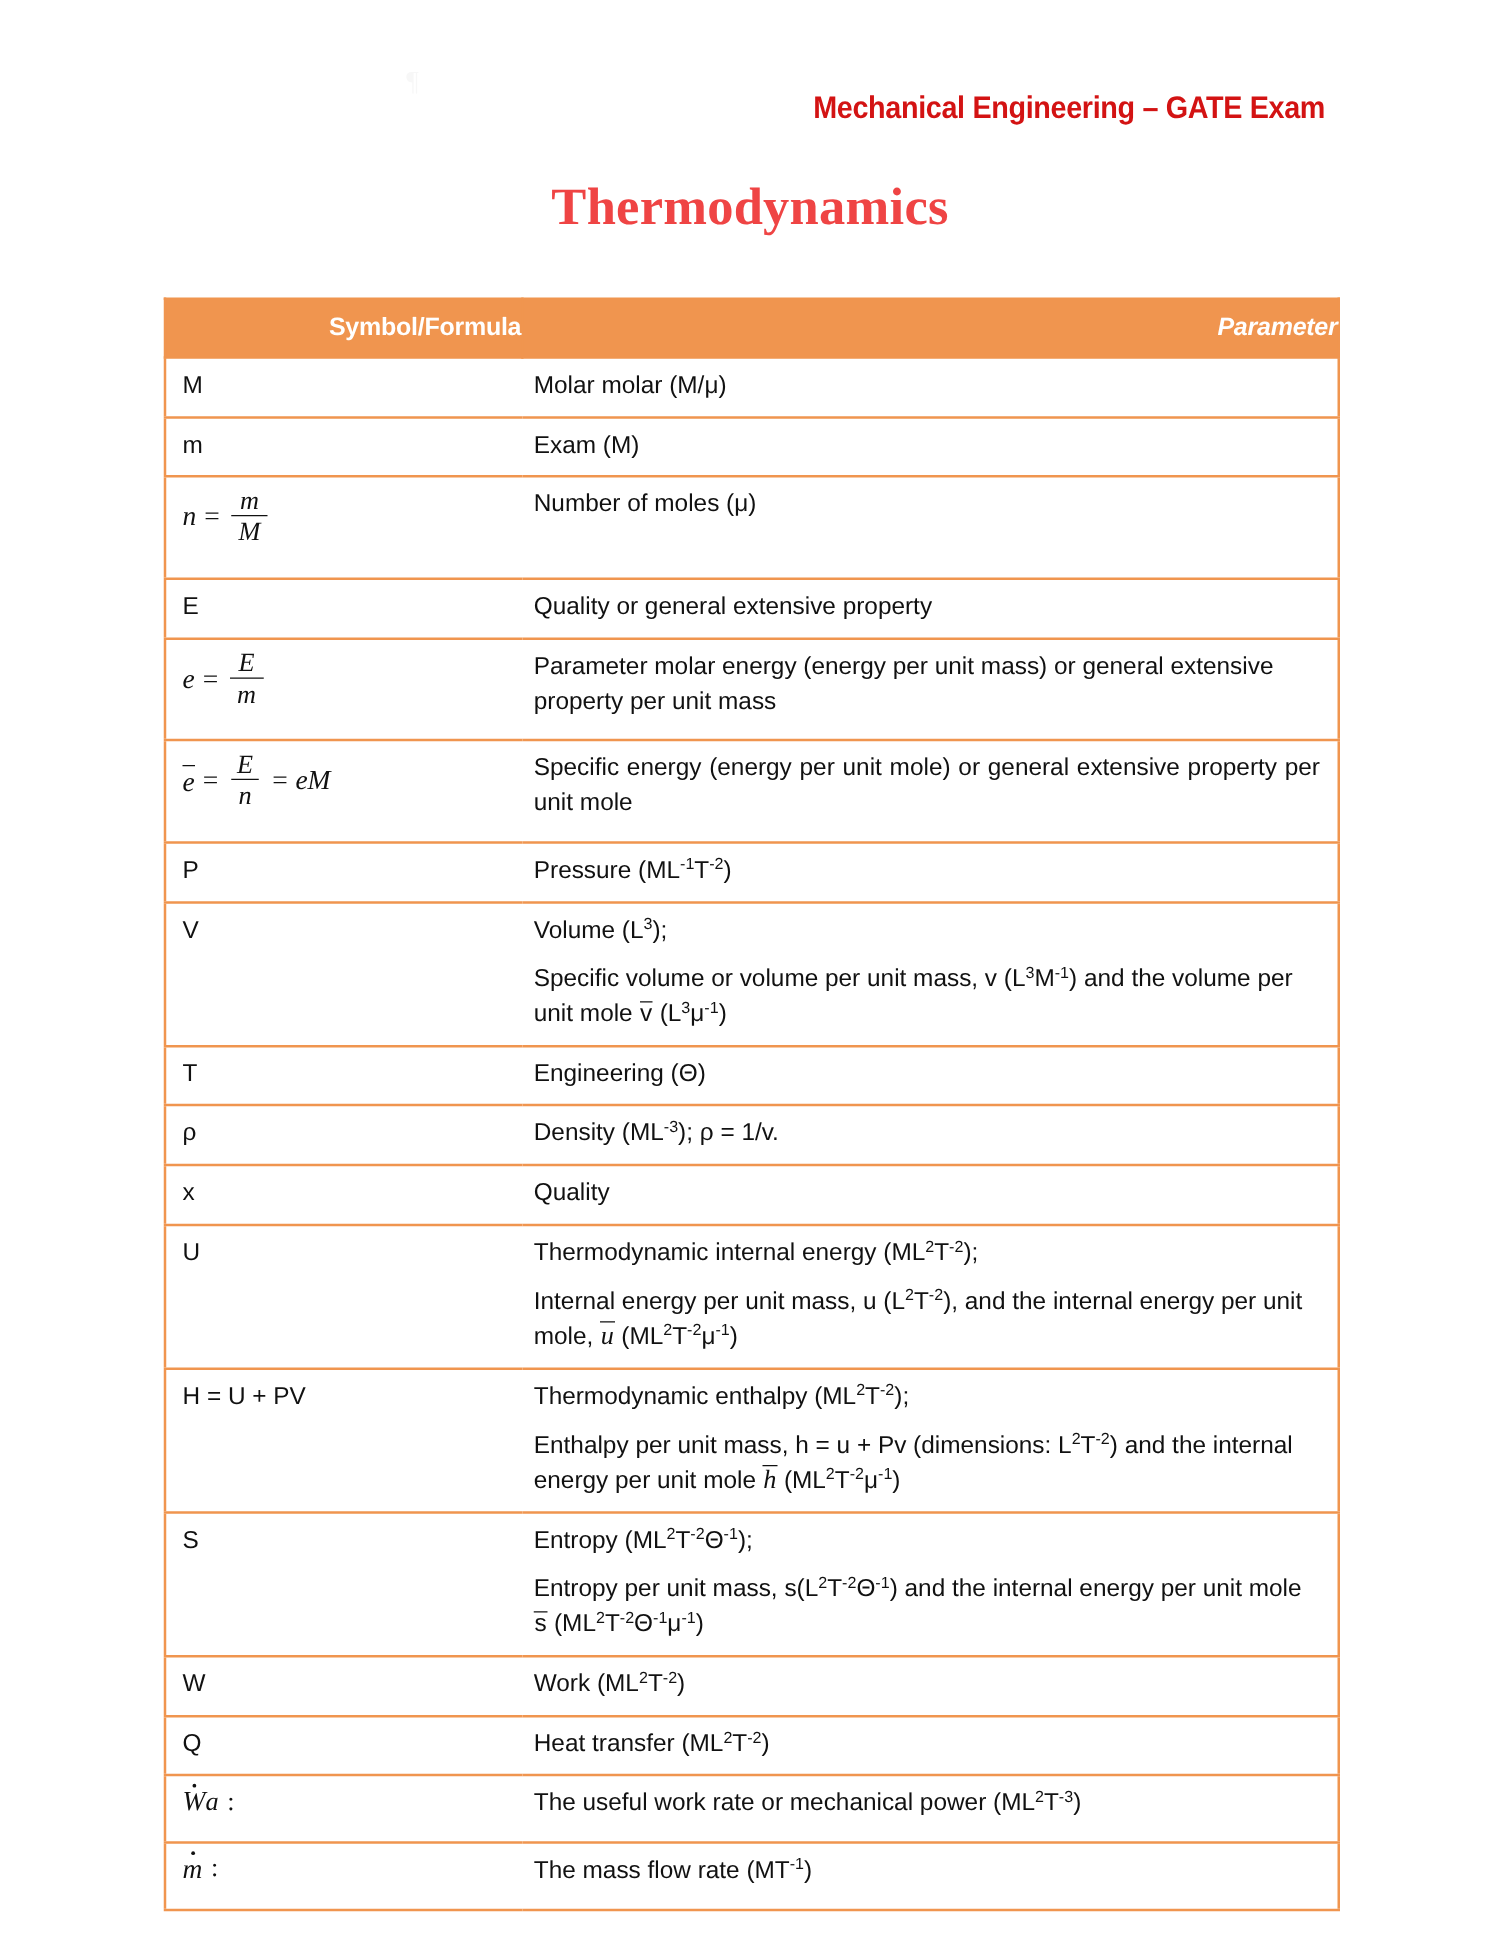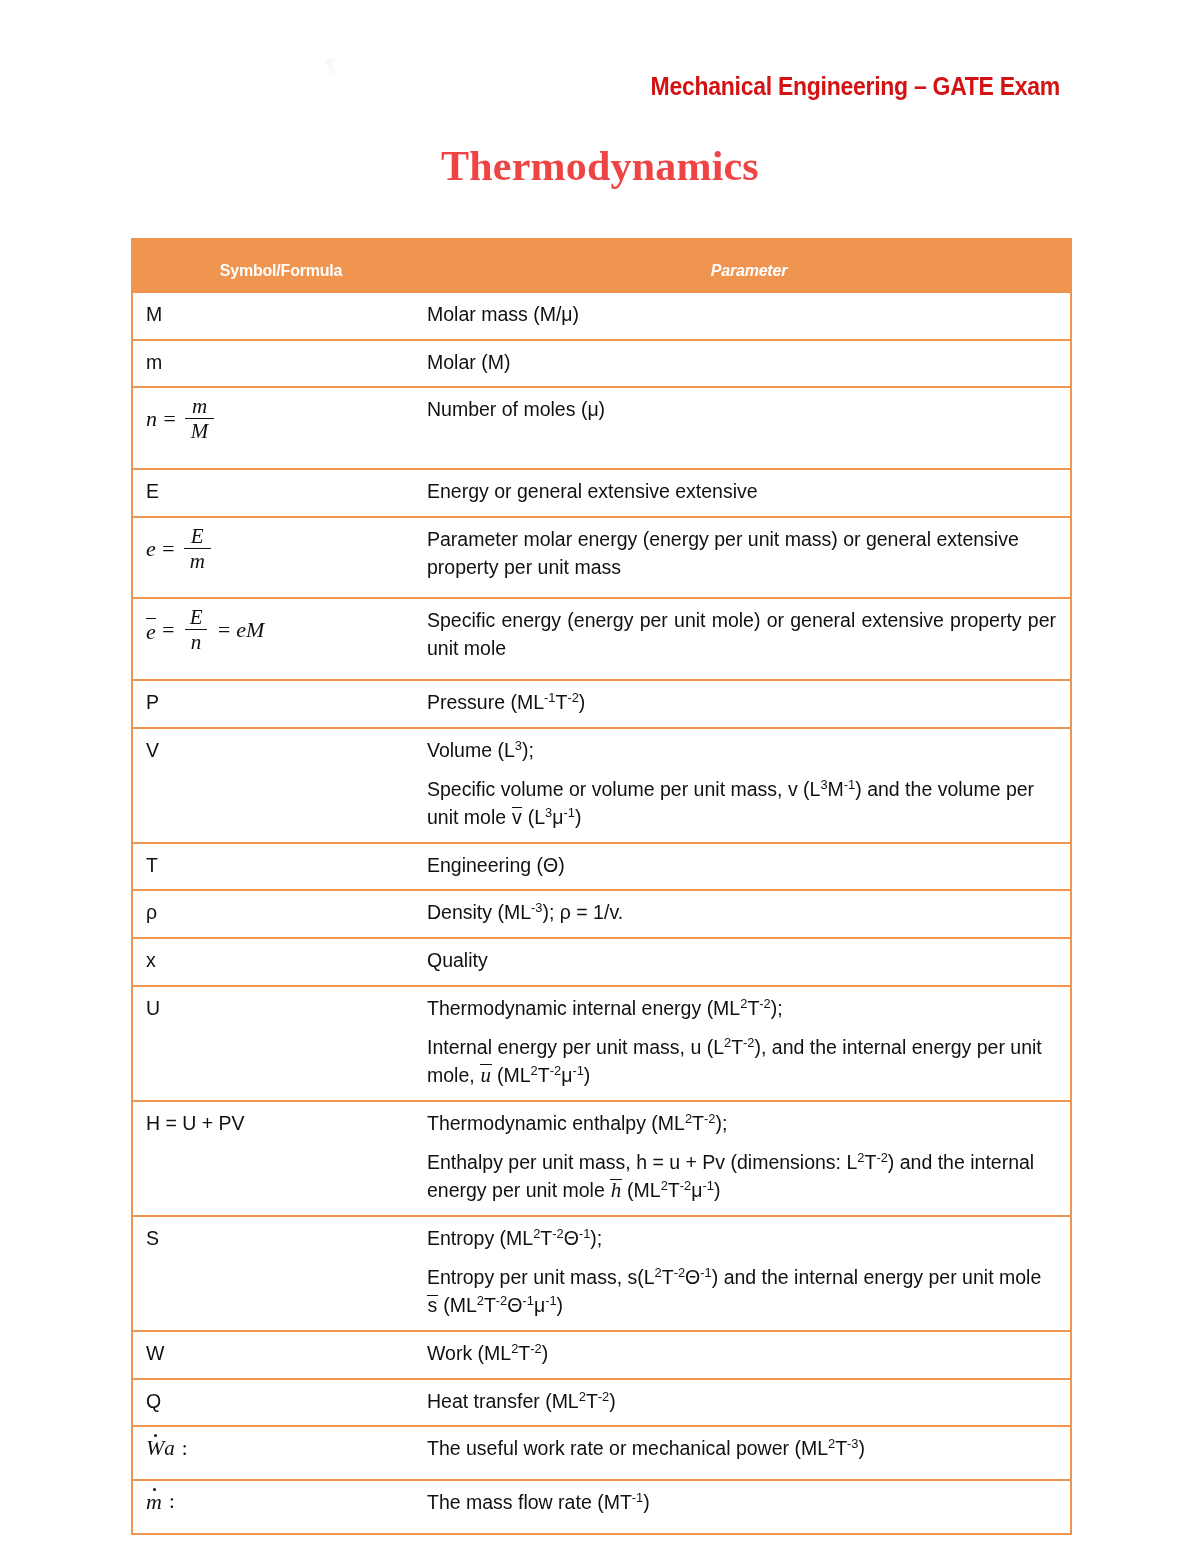--- a/index.html
+++ b/index.html
@@ -78,25 +78,25 @@
     width: 939px;
     table-layout: fixed;
     border: 2px solid #f0954f;
   }
   table.spec col.c1 { width: 286px; }
   table.spec col.c2 { width: 653px; }
 
   table.spec th {
     background: #f0954f;
     color: #ffffff;
-    text-align: center;
+    text-align: right;
     font-family: "Liberation Sans", sans-serif;
     font-weight: bold;
-    font-size: 16px;
-    padding: 22px 0 11px 12px;
+    font-size: 20px;
+    padding: 11px 0 11px 12px;
     border: 2px solid #f0954f;
     letter-spacing: -0.2px;
     transform: none;
   }
   table.spec th.p-col { padding-left: 9px; font-style: italic; }
 
   table.spec td {
     border-top: 2px solid #f0954f;
     border-bottom: 2px solid #f0954f;
     border-left: none;
@@ -217,28 +217,28 @@
         <tr>
           <th class="s-col">Symbol/Formula</th>
           <th class="p-col">Parameter</th>
         </tr>
       </thead>
       <tbody>
 
         <tr>
           <td class="sym">M</td>
           <td class="par">
-            <p>Molar mass  (M/μ)</p>
+            <p>Molar molar  (M/μ)</p>
           </td>
         </tr>
 
         <tr>
           <td class="sym">m</td>
           <td class="par">
-            <p>Molar (M)</p>
+            <p>Exam (M)</p>
           </td>
         </tr>
 
         <tr class="tall">
           <td class="sym">
             <span class="math">
               <span>n</span>
                 <span class="op">=</span>
                 <span class="frac">
                   <span class="num">m</span>
@@ -247,21 +247,21 @@
             </span>
           </td>
           <td class="par">
             <p>Number of moles (μ)</p>
           </td>
         </tr>
 
         <tr>
           <td class="sym">E</td>
           <td class="par">
-            <p>Energy or general extensive extensive</p>
+            <p>Quality or general extensive property</p>
           </td>
         </tr>
 
         <tr class="tall2">
           <td class="sym">
             <span class="math">
               <span>e</span>
                 <span class="op">=</span>
                 <span class="frac">
                   <span class="num">E</span>

